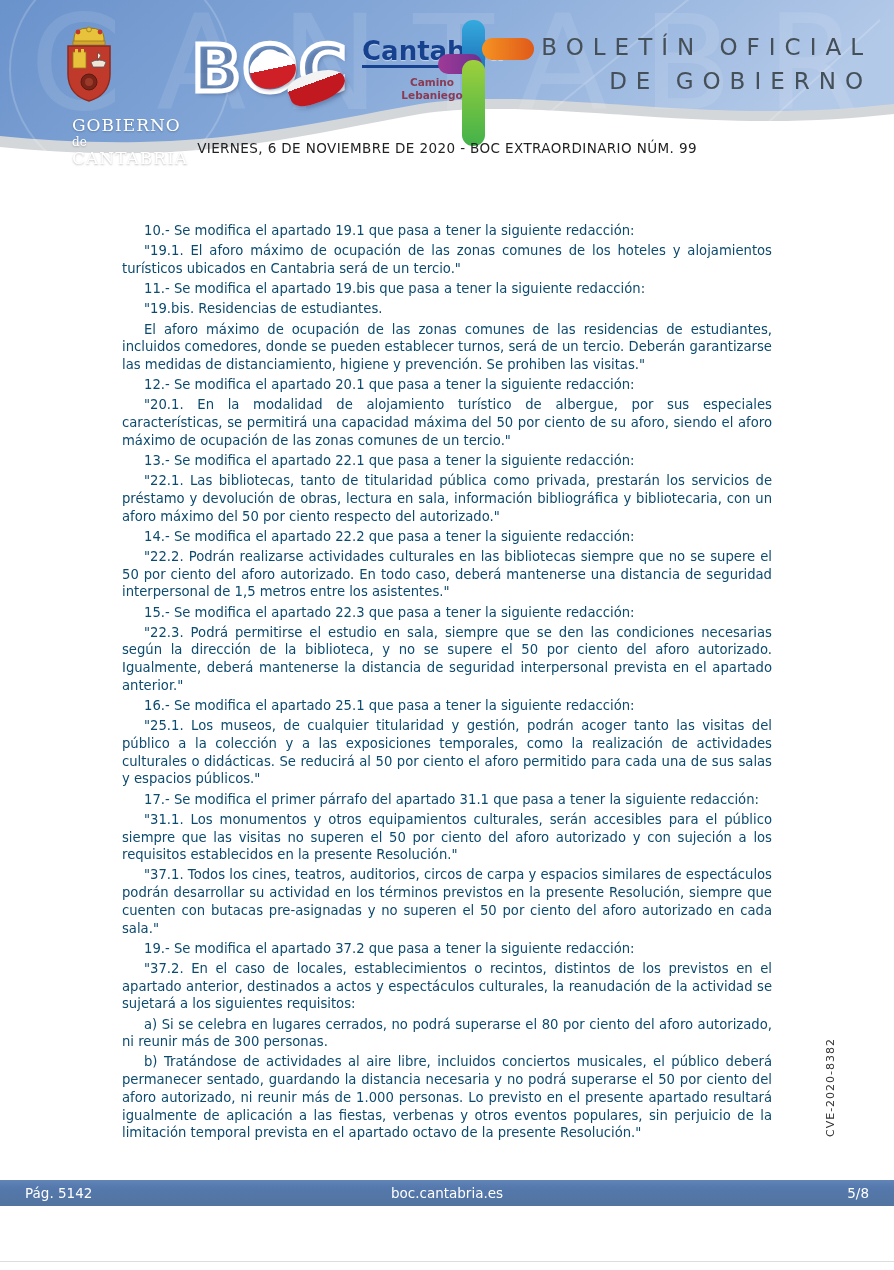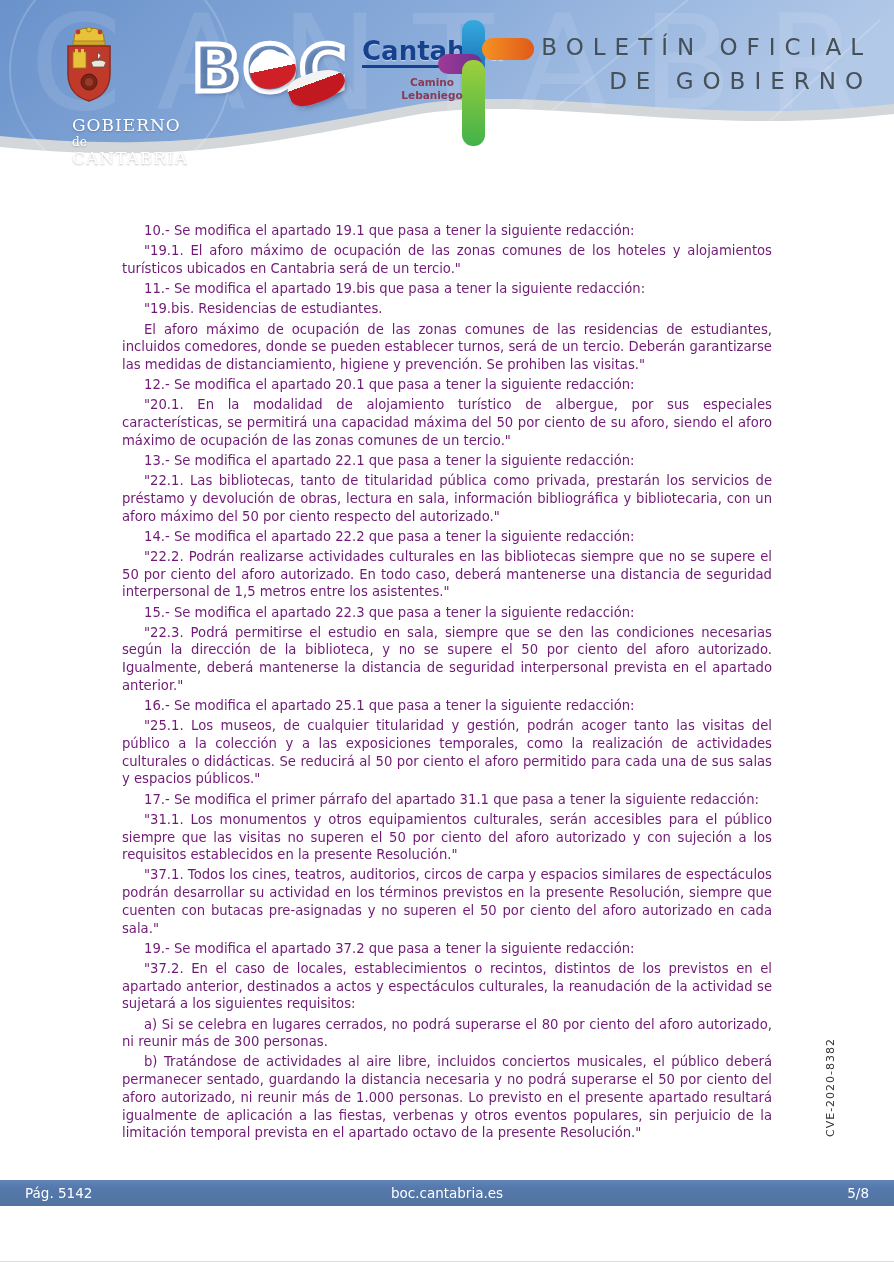--- a/index.html
+++ b/index.html
@@ -69,21 +69,21 @@
     white-space:nowrap;
   }
   
   .dateline {
     position:absolute; left:0; top:140px; width:894px; text-align:center;
     font-size:13.5px; letter-spacing:0.4px; color:#222222; font-weight:500;
   }
   
   .body-col {
     position:absolute; left:122px; top:222px; width:650px;
-    font-size:13.2px; line-height:17.7px; color:#701a75;
+    font-size:13.2px; line-height:17.7px; color:#0c4a6e;
     text-align:justify;
   }
   .body-col p { text-indent:22px; margin-bottom:2.5px; }
   
   .cve {
     position:absolute; left:824px; top:1042px; height:95px;
     writing-mode:vertical-rl; transform:rotate(180deg);
     font-size:11px; letter-spacing:1px; color:#333333; white-space:nowrap;
   }
   
@@ -175,20 +175,21 @@
         <span>Lebaniego</span>
       </div>
     </div>
 
     <div class="masthead">
       <div>BOLETÍN OFICIAL</div>
       <div>DE GOBIERNO</div>
     </div>
   </div>
 
+  <div class="dateline">VIERNES, 6 DE NOVIEMBRE DE 2020 - BOC EXTRAORDINARIO NÚM. 99</div>
 
   <div class="body-col">
     <p>10.- Se modifica el apartado 19.1 que pasa a tener la siguiente redacción:</p>
     <p>"19.1. El aforo máximo de ocupación de las zonas comunes de los hoteles y alojamientos turísticos ubicados en Cantabria será de un tercio."</p>
     <p>11.- Se modifica el apartado 19.bis que pasa a tener la siguiente redacción:</p>
     <p>"19.bis. Residencias de estudiantes.</p>
     <p>El aforo máximo de ocupación de las zonas comunes de las residencias de estudiantes, incluidos comedores, donde se pueden establecer turnos, será de un tercio. Deberán garantizarse las medidas de distanciamiento, higiene y prevención. Se prohiben las visitas."</p>
     <p>12.- Se modifica el apartado 20.1 que pasa a tener la siguiente redacción:</p>
     <p>"20.1. En la modalidad de alojamiento turístico de albergue, por sus especiales características, se permitirá una capacidad máxima del 50 por ciento de su aforo, siendo el aforo máximo de ocupación de las zonas comunes de un tercio."</p>
     <p>13.- Se modifica el apartado 22.1 que pasa a tener la siguiente redacción:</p>

